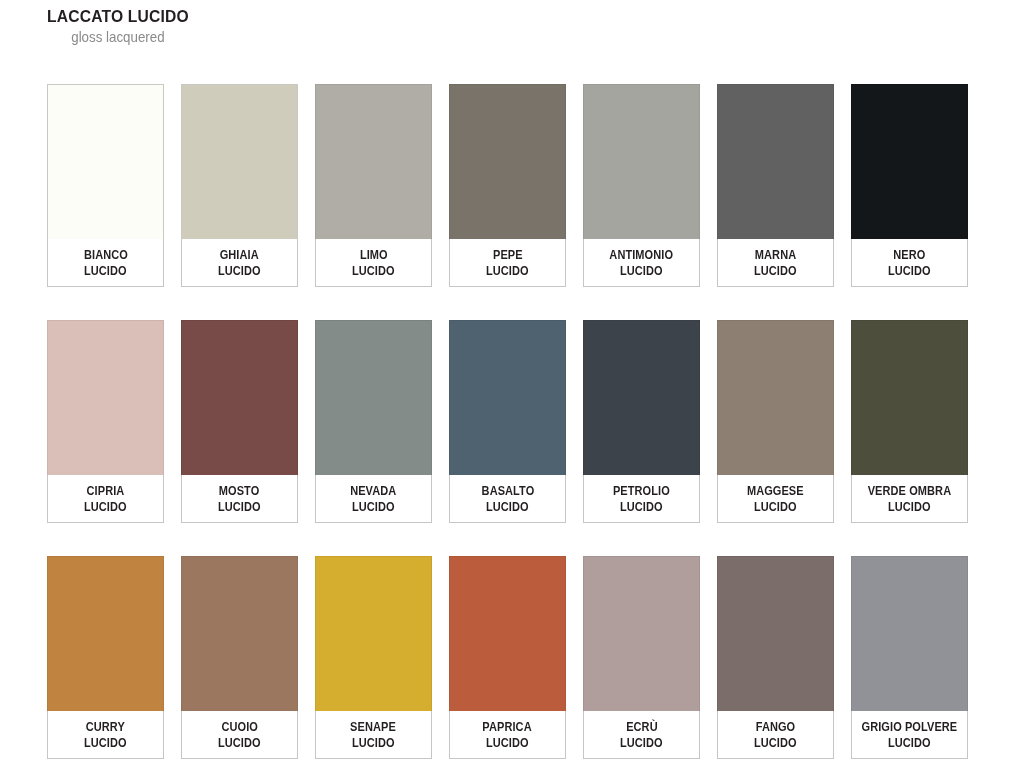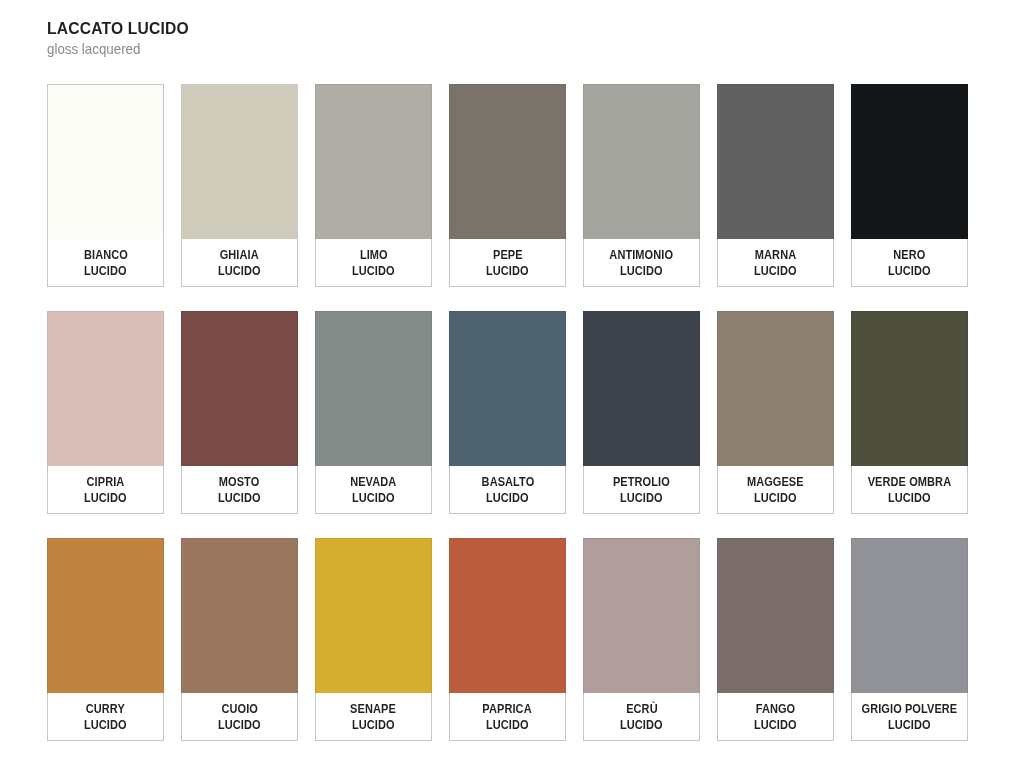--- a/index.html
+++ b/index.html
@@ -16,24 +16,25 @@
     position: relative;
     width: 1024px;
     height: 768px;
     background: #ffffff;
   }
 
   
   .header {
     position: absolute;
     left: 47px;
-    top: 18px;
+    top: 6px;
     display: flex;
     align-items: flex-start;
     gap: 33px;
+    text-align: center;
   }
 
   .header-col { display: flex; flex-direction: column; }
 
   .hdr-title {
     font-size: 17px;
     font-weight: bold;
     letter-spacing: 0.2px;
     color: #231f20;
     line-height: 21px;
@@ -74,21 +75,21 @@
   }
 
   
   .grid {
     position: absolute;
     left: 47px;
     top: 84px;
     width: 922px;
     display: flex;
     flex-direction: column;
-    row-gap: 24px;
+    row-gap: 33px;
   }
 
   .row {
     display: flex;
     column-gap: 17px;
   }
 
   .card {
     width: 117px;
     display: flex;

